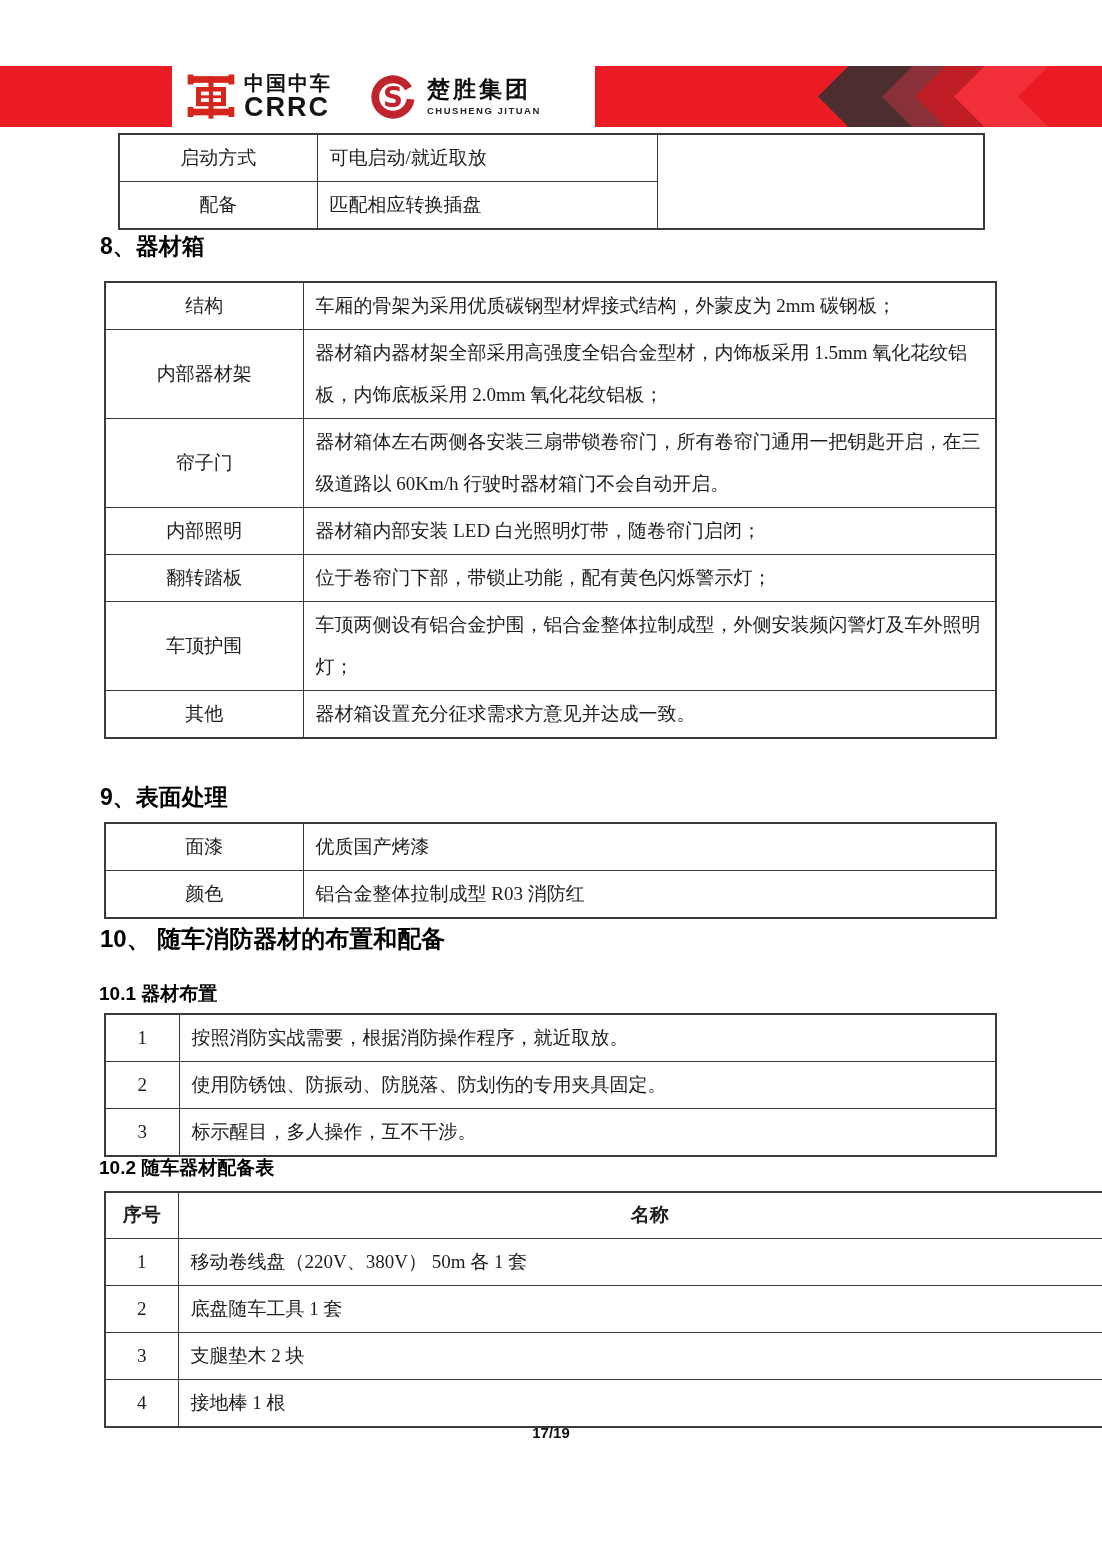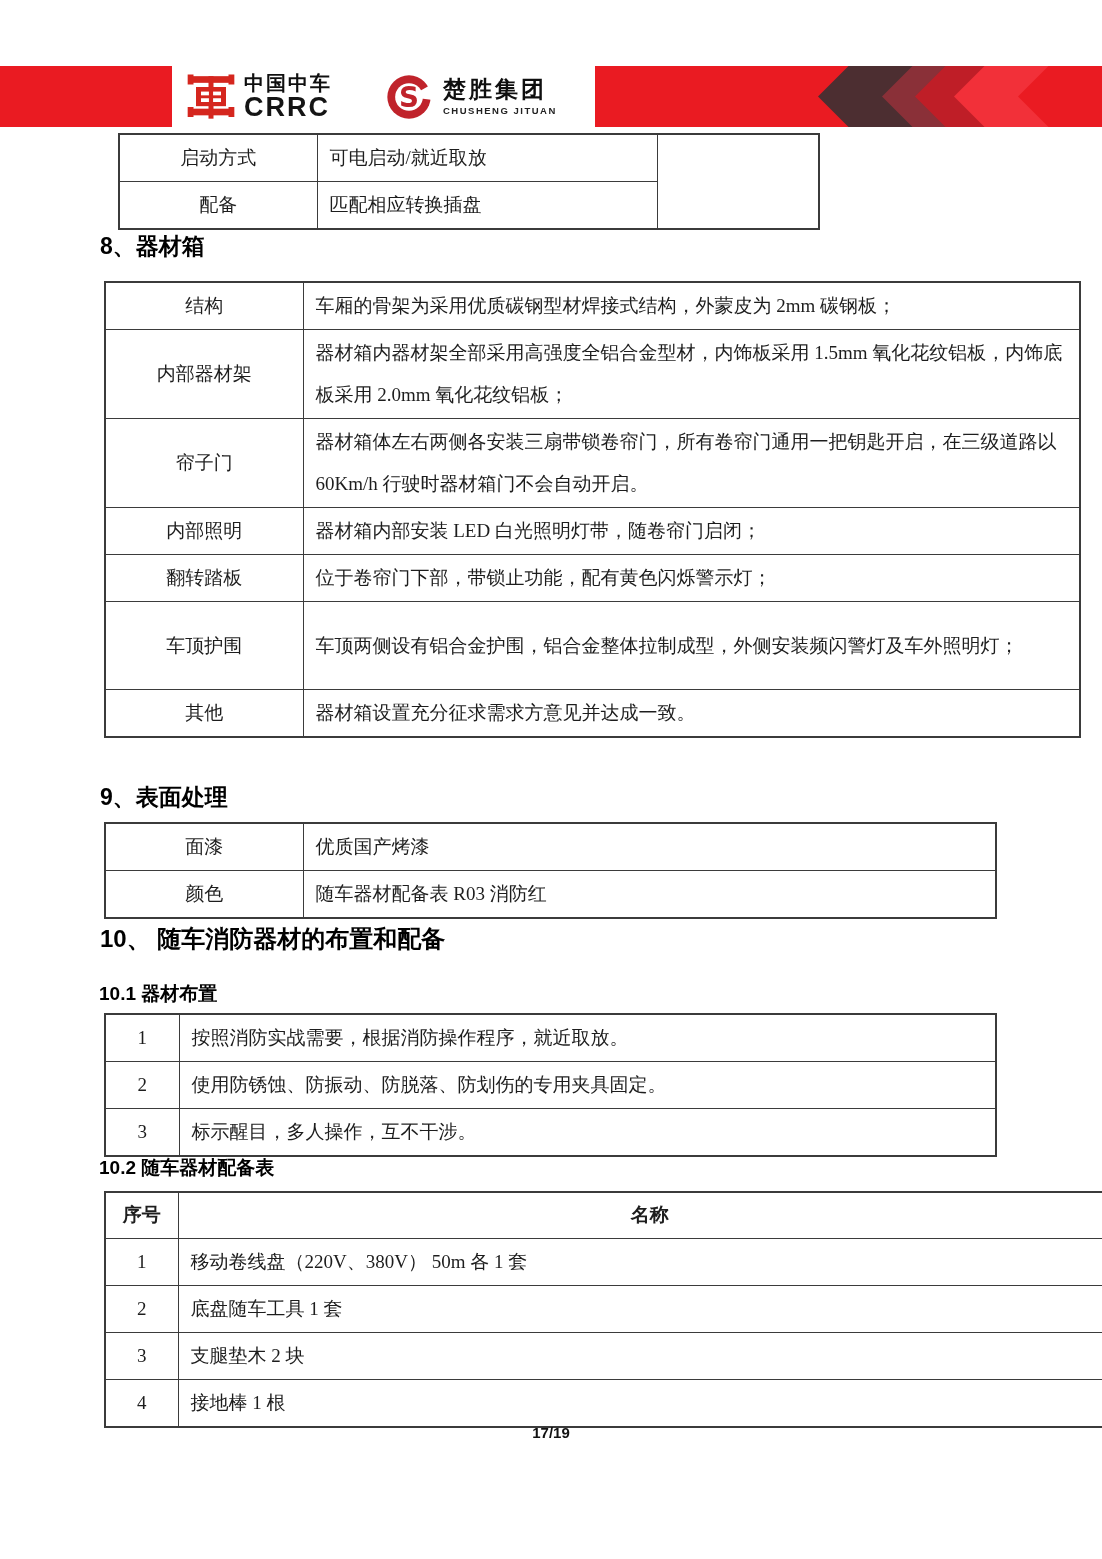--- a/index.html
+++ b/index.html
@@ -15,21 +15,21 @@
     position:absolute; left:0; top:66px; width:1102px; height:61px;
     background:#ea1b22;
   }
   .chevrons { position:absolute; left:780px; top:0; width:322px; height:61px; display:block; }
   .logo-panel {
     position:absolute; left:172px; top:0; width:423px; height:61px;
     background:#ffffff; display:flex; align-items:center; padding-left:14px;
   }
   .emblem { display:block; flex:0 0 auto; }
   .logo-text { display:flex; flex-direction:column; justify-content:center; }
-  .crrc-text { margin-left:8px; margin-right:51px; }
+  .crrc-text { margin-left:8px; margin-right:35px; }
   .crrc-text .cn { font-family:"Liberation Sans","DejaVu Sans",sans-serif; font-weight:bold; font-size:20px; letter-spacing:2px; color:#0f0f0f; line-height:1.1; white-space:nowrap; }
   .crrc-text .en { font-family:"Liberation Sans","DejaVu Sans",sans-serif; font-weight:bold; font-size:27px; letter-spacing:2px; color:#141414; line-height:1; white-space:nowrap; }
   .cs-text { margin-left:8px; }
   .cs-text .cn { font-family:"Liberation Sans","DejaVu Sans",sans-serif; font-weight:bold; font-size:23px; letter-spacing:3px; color:#0f0f0f; line-height:1.1; white-space:nowrap; }
   .cs-text .en { font-family:"Liberation Sans","DejaVu Sans",sans-serif; font-weight:bold; font-size:9.5px; letter-spacing:1.5px; color:#222; margin-top:3px; white-space:nowrap; }
 
   
   .hd {
     position:absolute; font-family:"Liberation Sans","DejaVu Sans",sans-serif;
     font-weight:bold; color:#000; white-space:nowrap;
@@ -44,22 +44,22 @@
   table.doc-table {
     position:absolute; border-collapse:collapse; table-layout:fixed;
     border:2px solid #3b3b3b; font-size:19px; color:#1d1d1d;
   }
   table.doc-table td { border:1px solid #3b3b3b; vertical-align:middle; }
   td.lbl { text-align:center; padding:0 4px; }
   td.val { text-align:left; padding:2px 12px; line-height:42px; }
   td.num { text-align:center; }
   td.hcell { text-align:center; font-weight:bold; }
 
-  .t-top { left:118px; top:133px; width:702px; }
-  .t-s8  { left:104px; top:281px; width:977px;padding-left:44px; }
+  .t-top { left:118px; top:133px; width:867px; }
+  .t-s8  { left:104px; top:281px; width:893px;padding-left:44px; }
   .t-s9  { left:104px; top:822px; width:893px; }
   .t-s101{ left:104px; top:1013px; width:893px; }
   .t-s102{ left:104px; top:1191px; width:1019px; }
 
   
   .pageno {
     position:absolute; left:0; top:1424px; width:100%; text-align:center;
     font-family:"Liberation Sans","DejaVu Sans",sans-serif; font-weight:bold;
     font-size:15px; color:#111;
   }
@@ -175,21 +175,21 @@
         <col style="width:198px">
         <col>
       </colgroup>
     <tbody>
       <tr style="height:44px">
         <td class="lbl">面漆</td>
         <td class="val">优质国产烤漆</td>
       </tr>
       <tr style="height:45px">
         <td class="lbl">颜色</td>
-        <td class="val">随车器材配备表 R03 消防红</td>
+        <td class="val">铝合金整体拉制成型 R03 消防红</td>
       </tr>
     </tbody>
   </table>
 
   <h2 class="hd h10">10、 随车消防器材的布置和配备</h2>
   <h3 class="hd h101">10.1 器材布置</h3>
   <table class="doc-table t-s101">
     <colgroup>
         <col style="width:74px">
         <col>

